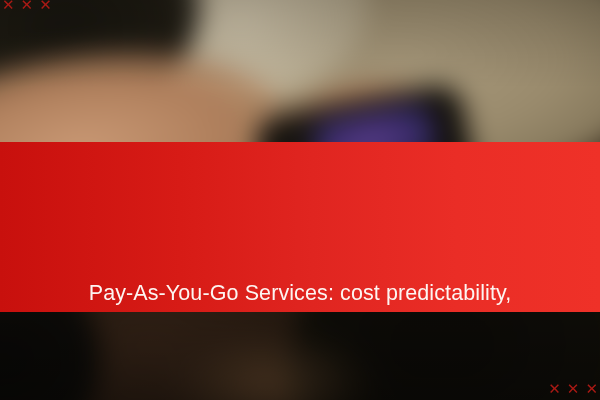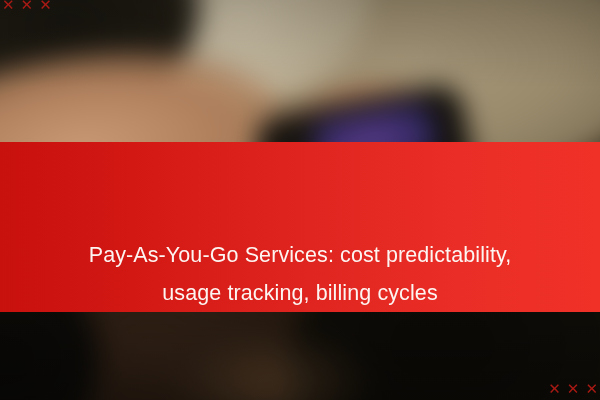--- a/index.html
+++ b/index.html
@@ -160,21 +160,20 @@
 
   <div class="x-row top-left">
     <span class="x-mark">✕</span>
     <span class="x-mark">✕</span>
     <span class="x-mark">✕</span>
   </div>
 
   <div class="banner">
     <div class="banner-text">
       <span class="line">Pay-As-You-Go Services: cost predictability,</span>
-      <span class="line">usage tracking, billing cycles</span>
     </div>
   </div>
 
   <div class="x-row bottom-right">
     <span class="x-mark">✕</span>
     <span class="x-mark">✕</span>
     <span class="x-mark">✕</span>
   </div>
 
 </div>

